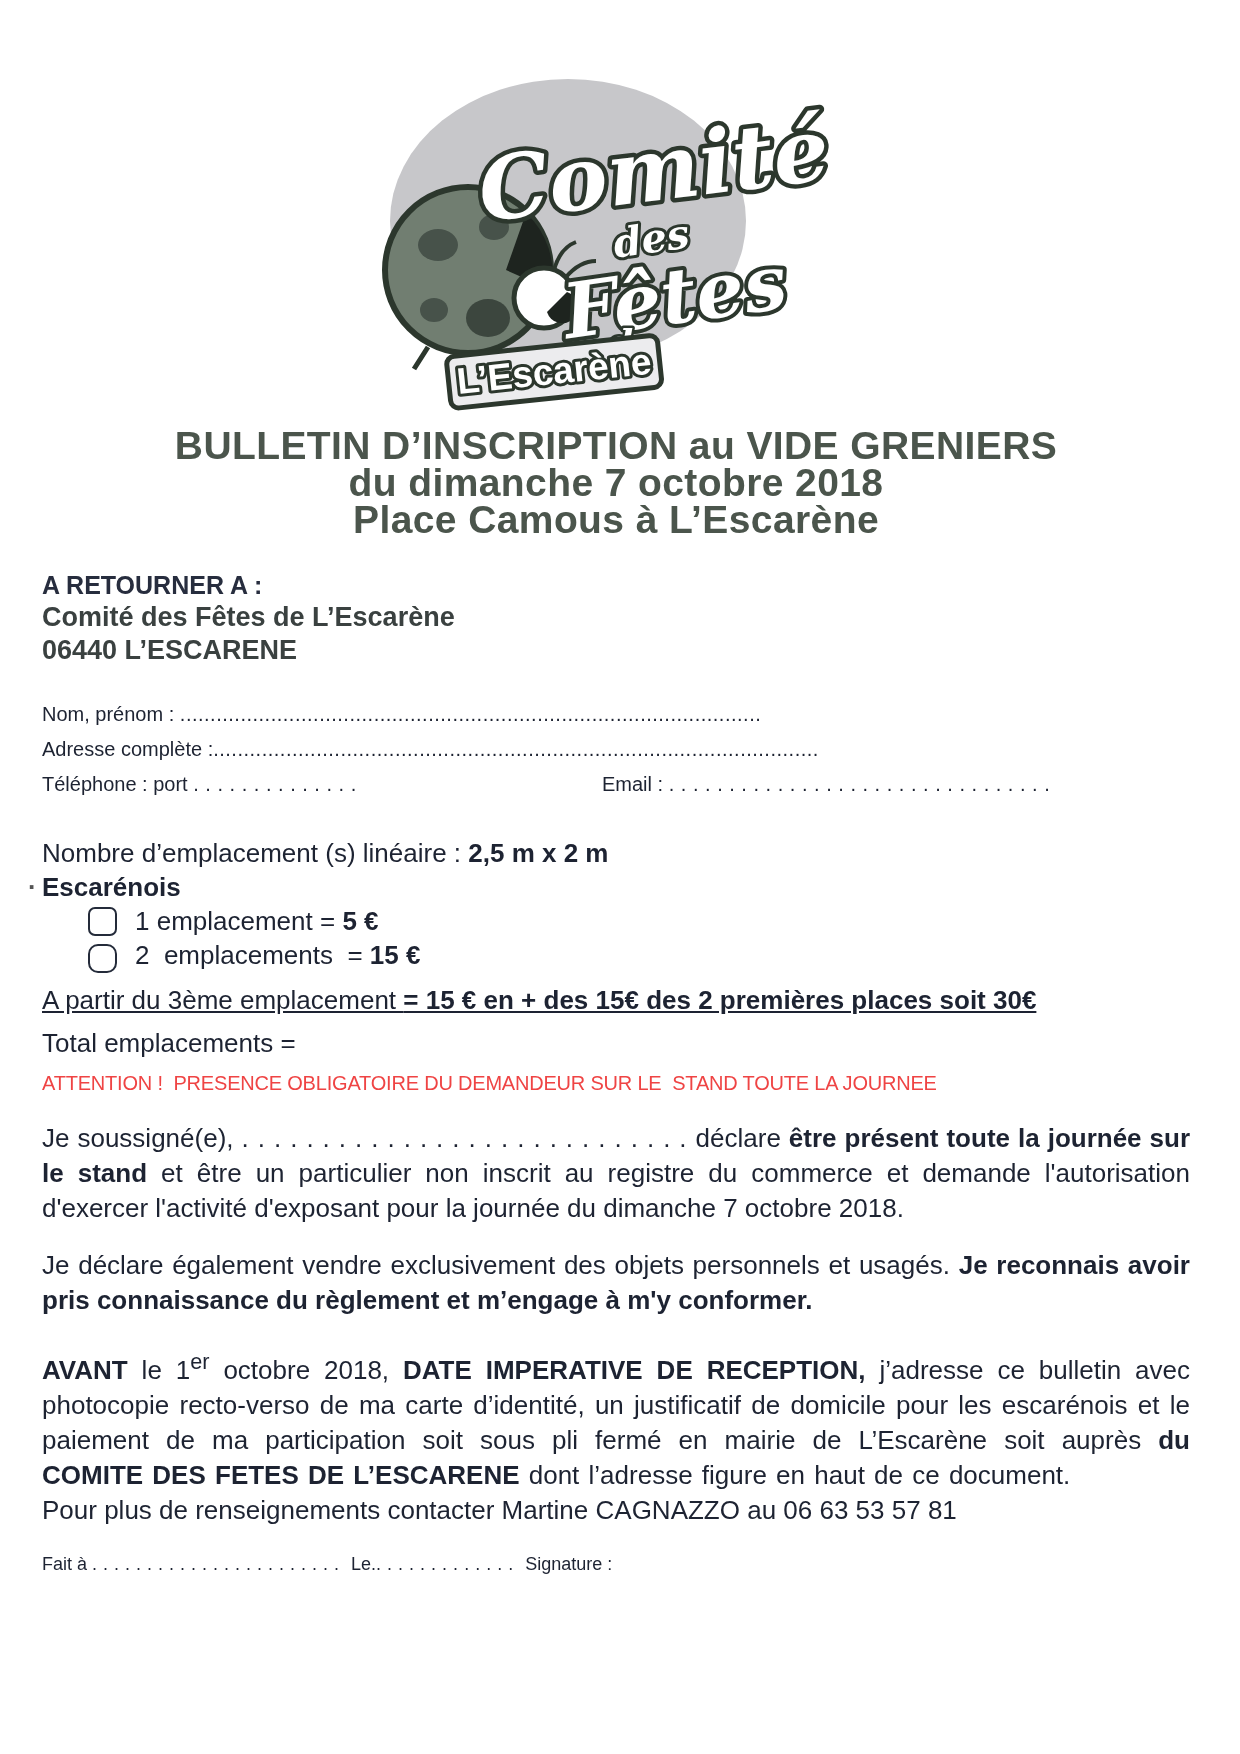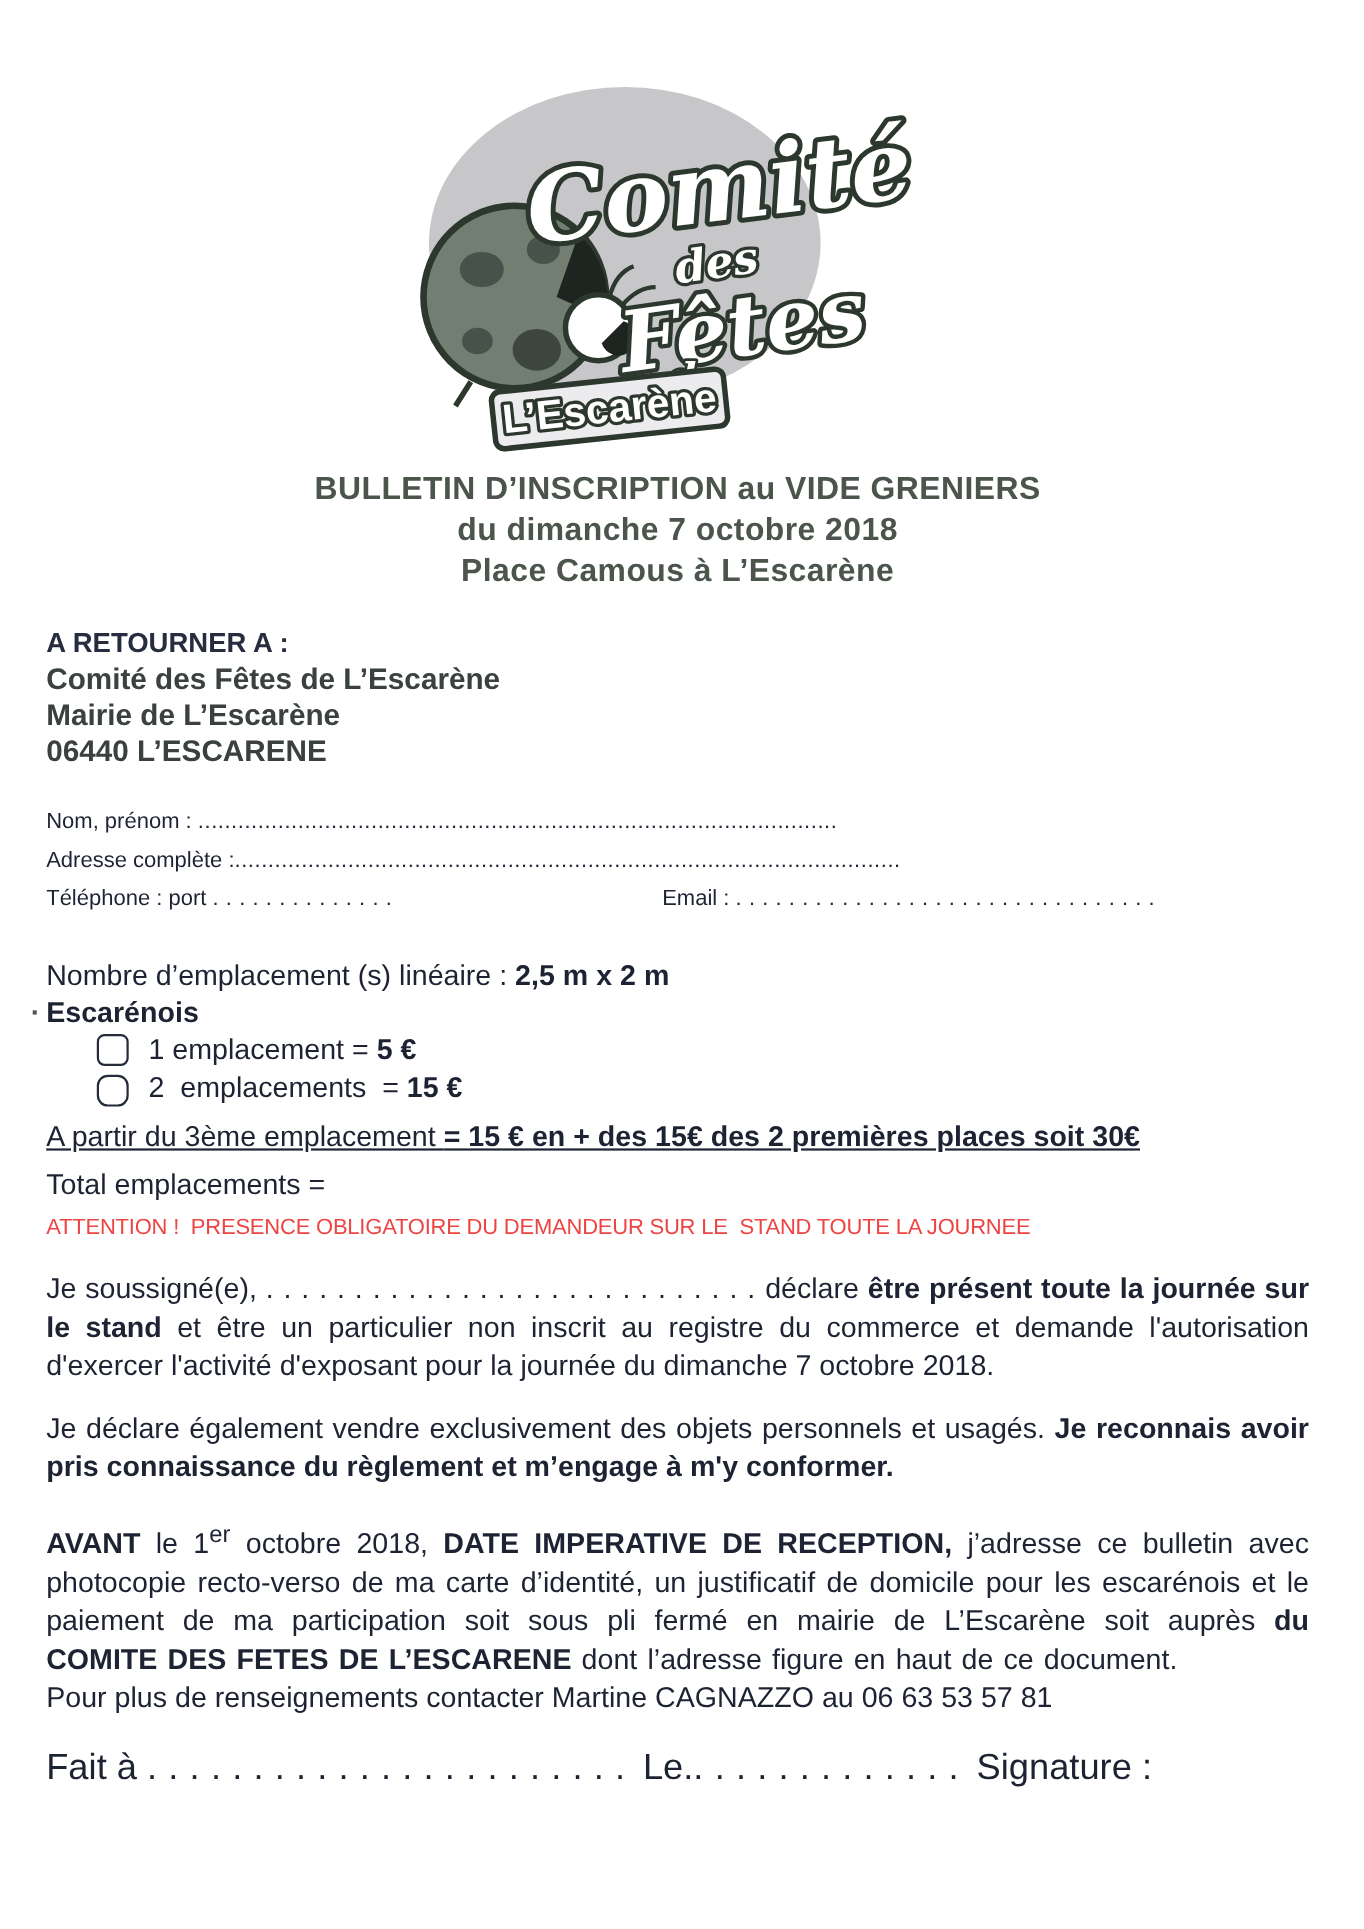--- a/index.html
+++ b/index.html
@@ -10,21 +10,21 @@
   }
   
   .logo-wrap{width:480px;margin:55px auto 0;display:block;}
   .logo-wrap svg{display:block;}
   .logo-script{font-family:"DejaVu Serif",serif;font-style:italic;font-weight:bold;
     fill:#ffffff;stroke:#2c372d;paint-order:stroke;stroke-linejoin:round;}
   .banner-text{font-family:"Liberation Sans",sans-serif;font-weight:bold;
     fill:#ffffff;stroke:#2c372d;paint-order:stroke;stroke-linejoin:round;}
   
   .title-block{text-align:center;margin-top:4px;color:#4b554c;font-weight:bold;
-    font-size:29px;line-height:37px;letter-spacing:.4px;}
+    font-size:39px;line-height:37px;letter-spacing:.4px;}
   
   .return-block{margin-top:32px;font-size:25px;line-height:31px;}
   .return-heading{font-weight:bold;color:#272d3e;font-size:25px;}
   .return-line{font-weight:bold;color:#3a4140;font-size:27px;line-height:33px;}
   
   .fields-block{margin-top:30px;font-size:20px;line-height:35px;}
   .field-row{white-space:nowrap;overflow:hidden;}
   .dots{letter-spacing:.5px;}
   .tel-row{display:flex;}
   .tel-group{width:560px;white-space:nowrap;overflow:hidden;}
@@ -46,21 +46,21 @@
   .prix-line{margin-top:5px;font-size:26px;}
   .prix-bold{font-weight:bold;margin-left:28px;}
   .prix-suffix{margin-left:130px;}
   
   .para{font-size:26px;line-height:35px;text-align:justify;margin:0;}
   .p1{margin-top:26px;}
   .p2{margin-top:22px;}
   .p3{margin-top:26px;word-spacing:2px;}
   .contact-line{font-size:26px;line-height:35px;}
   
-  .footer-line{margin-top:26px;font-size:33px;white-space:nowrap;}
+  .footer-line{margin-top:26px;font-size:18px;white-space:nowrap;}
   .footer-line .gap{display:inline-block;width:6px;}
 </style>
 </head>
 <body>
 
 <div class="page">
 
   <div class="logo-wrap">
     <svg width="480" height="368" viewBox="0 0 480 368">
       <ellipse cx="192" cy="166" rx="178" ry="142" fill="#c7c7ca"></ellipse>
@@ -93,21 +93,20 @@
 
   <div class="title-block">
     <div>BULLETIN D’INSCRIPTION au VIDE GRENIERS</div>
     <div>du dimanche 7 octobre 2018</div>
     <div>Place Camous à L’Escarène</div>
   </div>
 
   <div class="return-block">
     <div class="return-heading">A RETOURNER A :</div>
     <div class="return-line">Comité des Fêtes de L’Escarène</div>
-    <div class="return-line">Mairie de L’Escarène</div>
     <div class="return-line">06440 L’ESCARENE</div>
   </div>
 
   <div class="fields-block">
     <div class="field-row">
       <span>Nom, prénom : </span><span class="dots">................................................................................................</span>
     </div>
     <div class="field-row">
       <span>Adresse complète :</span><span class="dots">....................................................................................................</span>
     </div>

